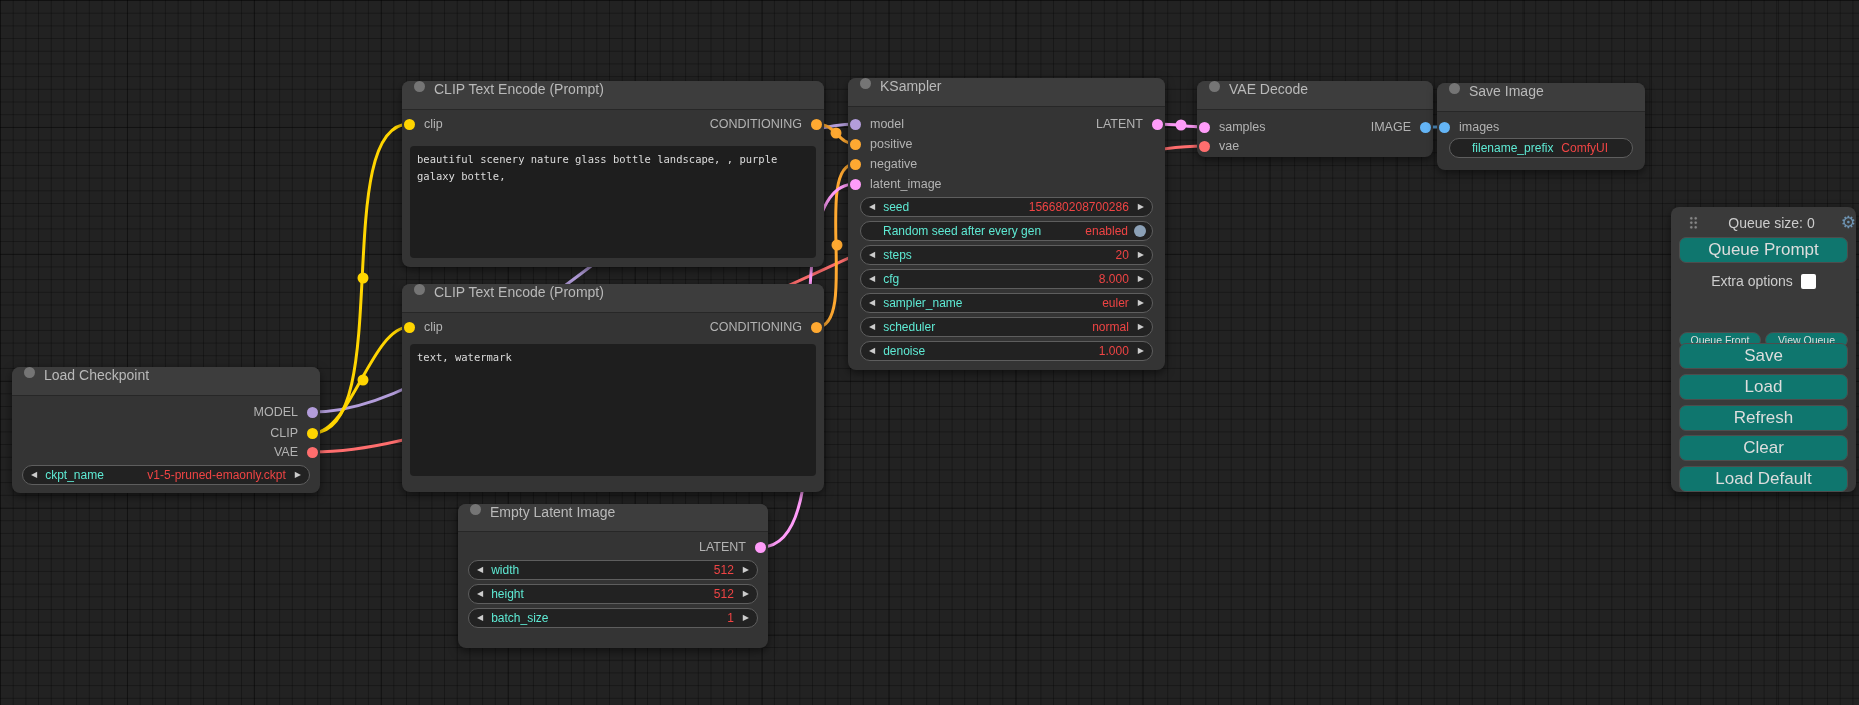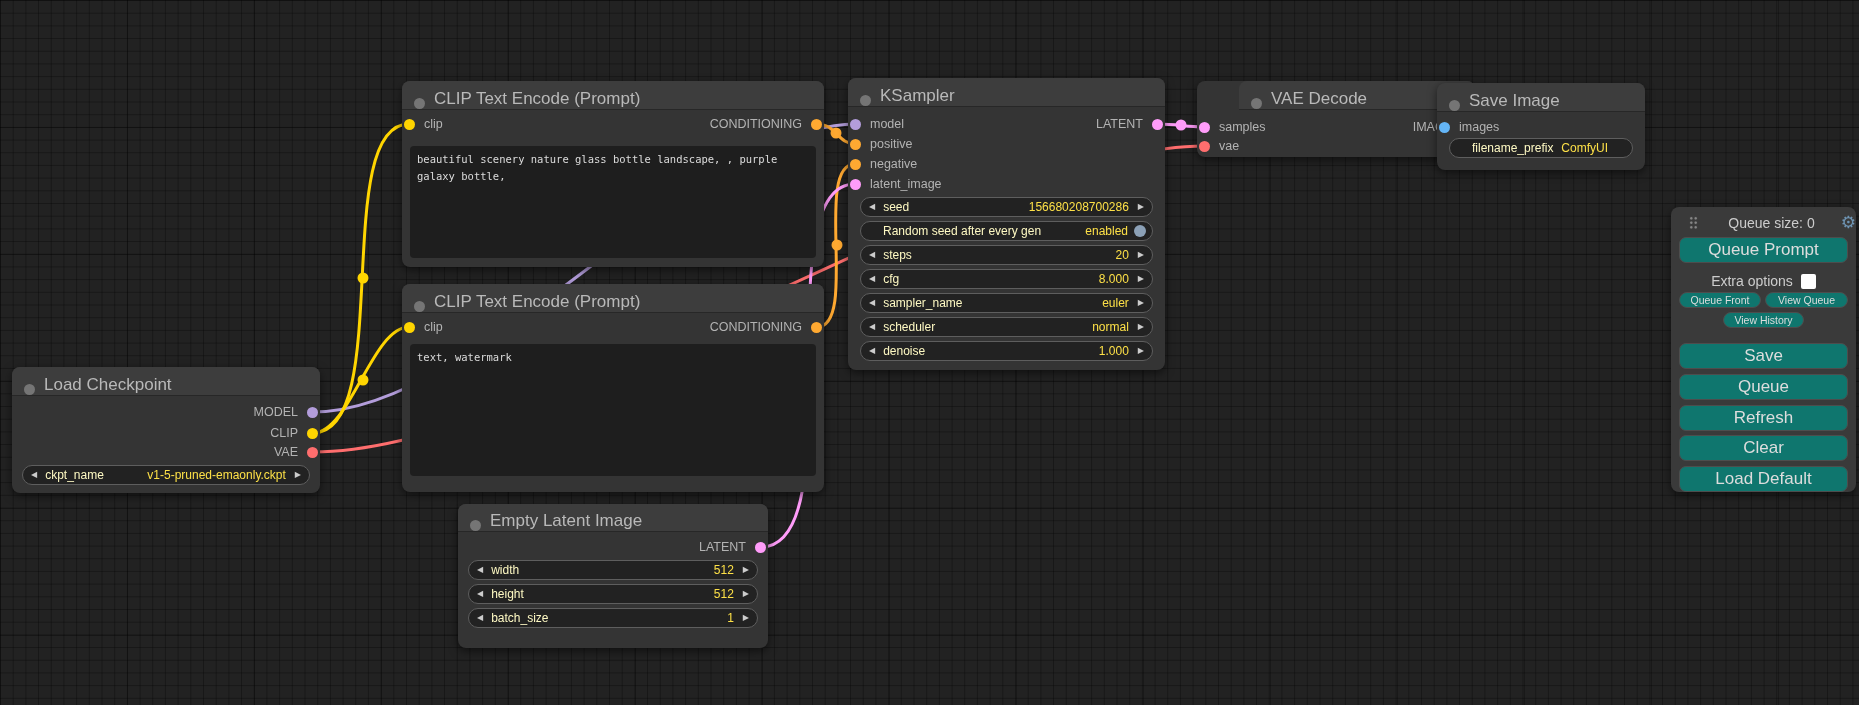--- a/index.html
+++ b/index.html
@@ -13,43 +13,43 @@
       linear-gradient(rgba(0,0,0,0.30) 1px, transparent 1px),
       linear-gradient(90deg, rgba(0,0,0,0.30) 1px, transparent 1px);
     background-size:127px 127px,127px 127px,12.7px 12.7px,12.7px 12.7px;
   }
   #links{position:absolute;left:0;top:0;z-index:1;}
   .node{
     position:absolute;background:#343434;border-radius:8px;
     box-shadow:0 3px 10px rgba(0,0,0,0.55);z-index:2;
   }
   .node-title{
-    height:29px;display:flex;align-items:flex-end;padding:0 10px;
-    font-size:17px;color:#b9b9b9;background:#3d3d3d;
+    height:29px;display:flex;align-items:flex-start;padding:0 10px;
+    font-size:14px;color:#b9b9b9;background:#3d3d3d;
     border-radius:8px 8px 0 0;border-bottom:1px solid rgba(0,0,0,0.35);
     box-sizing:border-box;
   }
   .tdot{width:11px;height:11px;border-radius:50%;background:#757575;margin:0 9px 0 2px;flex:0 0 auto;}
   .port-row{position:absolute;height:20px;display:flex;align-items:center;font-size:12.5px;color:#b3b3b3;}
   .port-row.in{left:0;padding-left:2px;}
   .port-row.out{right:0;flex-direction:row-reverse;padding-right:2px;}
   .pdot{width:11px;height:11px;border-radius:50%;flex:0 0 auto;}
   .port-row.in .pdot{margin-right:9px;}
   .port-row.out .pdot{margin-left:9px;}
   .c-model{background:#B39DDB;} .c-clip{background:#FFD500;} .c-vae{background:#FF6E6E;}
   .c-cond{background:#FFA931;} .c-latent{background:#FF9CF9;} .c-image{background:#64B5F6;}
   .widget{
     position:absolute;height:20px;background:#222222;border:1px solid #5e5e5e;
     border-radius:10px;display:flex;align-items:center;font-size:12px;
     padding:0 8px;box-sizing:border-box;
   }
   .warrow{color:#cccccc;font-size:8px;line-height:1;flex:0 0 auto;}
-  .wlabel{color:#fef9c3;margin-left:8px;white-space:nowrap;}
+  .wlabel{color:#5eead4;margin-left:8px;white-space:nowrap;}
   .wlabel.noarrow{margin-left:14px;}
-  .wvalue{margin-left:auto;color:#fde047;margin-right:9px;white-space:nowrap;}
+  .wvalue{margin-left:auto;color:#ef4444;margin-right:9px;white-space:nowrap;}
   .wvalue.noarrow{margin-right:2px;}
   .toggle-circle{width:12px;height:12px;border-radius:50%;background:#8ba0b6;flex:0 0 auto;margin-right:-2px;}
   .prompt-box{
     position:absolute;background:#1e1e1e;border-radius:4px;color:#dcdcdc;
     font-family:"DejaVu Sans Mono",monospace;font-size:10.5px;line-height:1.6;
     padding:5px 7px;box-sizing:border-box;white-space:pre-wrap;word-break:break-word;
   }
   
   .queue-panel{
     position:absolute;left:1671px;top:207px;width:185px;height:285px;z-index:3;
@@ -62,21 +62,21 @@
     background-size:4.5px 4.5px;
   }
   .qp-size{position:absolute;left:0;top:2px;width:100%;text-align:center;font-size:14px;color:#cccccc;}
   .qp-gear{position:absolute;right:8px;top:0px;font-size:17px;color:#6e94b3;cursor:pointer;line-height:20px;}
   .qbtn{
     position:absolute;background:#0f766e;border:1px solid #4d4d4d;color:#dddddd;
     display:flex;align-items:center;justify-content:center;box-sizing:border-box;
     border-radius:7px;cursor:pointer;
   }
   .qbtn.big{left:8px;width:169px;height:26px;font-size:17px;}
-  .qbtn.small{height:16px;font-size:10.5px;border-radius:9px;}
+  .qbtn.small{height:16px;font-size:10.5px;border-radius:9px;margin-top:40px;}
   .qp-extra{position:absolute;left:0;top:66px;width:100%;display:flex;align-items:flex-end;justify-content:center;font-size:14px;color:#cccccc;}
   .qp-checkbox{width:15px;height:15px;background:#ffffff;border-radius:2px;margin-left:8px;cursor:pointer;}
 </style>
 </head>
 <body>
 
 <svg id="links" width="1859" height="705">
   <g fill="none" stroke-width="3" stroke-linecap="round">
     <path d="M313,412 C480,412 700,124 855,124" stroke="#B39DDB"></path>
     <path d="M313,433 C395,433 330,124 409,124" stroke="#FFD500"></path>
@@ -217,21 +217,21 @@
     <span class="warrow">▶</span>
   </div>
   <div class="widget" style="left:12px;top:263px;width:293px;">
     <span class="warrow">◀</span>
     <span class="wlabel">denoise</span>
     <span class="wvalue">1.000</span>
     <span class="warrow">▶</span>
   </div>
 </div>
 
-<div class="node" style="left:1197px;top:81px;width:236px;height:76px;padding-left:42px;">
+<div class="node" style="left:1197px;top:81px;width:236px;height:76px;">
   <div class="node-title">
     <span class="tdot"></span>
     <span>VAE Decode</span>
   </div>
   <div class="port-row in" style="top:36px;">
     <span class="pdot c-latent"></span>
     <span>samples</span>
   </div>
   <div class="port-row in" style="top:55px;">
     <span class="pdot c-vae"></span>
@@ -295,17 +295,17 @@
   </div>
   <div class="qbtn big" style="top:30px;">Queue Prompt</div>
   <div class="qp-extra">
     <span>Extra options</span>
     <span class="qp-checkbox"></span>
   </div>
   <div class="qbtn small" style="left:8px;top:85px;width:82px;">Queue Front</div>
   <div class="qbtn small" style="left:94px;top:85px;width:83px;">View Queue</div>
   <div class="qbtn small" style="left:52px;top:105px;width:81px;">View History</div>
   <div class="qbtn big" style="top:136px;">Save</div>
-  <div class="qbtn big" style="top:167px;">Queue</div>
+  <div class="qbtn big" style="top:167px;">Load</div>
   <div class="qbtn big" style="top:198px;">Refresh</div>
   <div class="qbtn big" style="top:228px;">Clear</div>
   <div class="qbtn big" style="top:259px;">Load Default</div>
 </div>
 
 </body></html>

